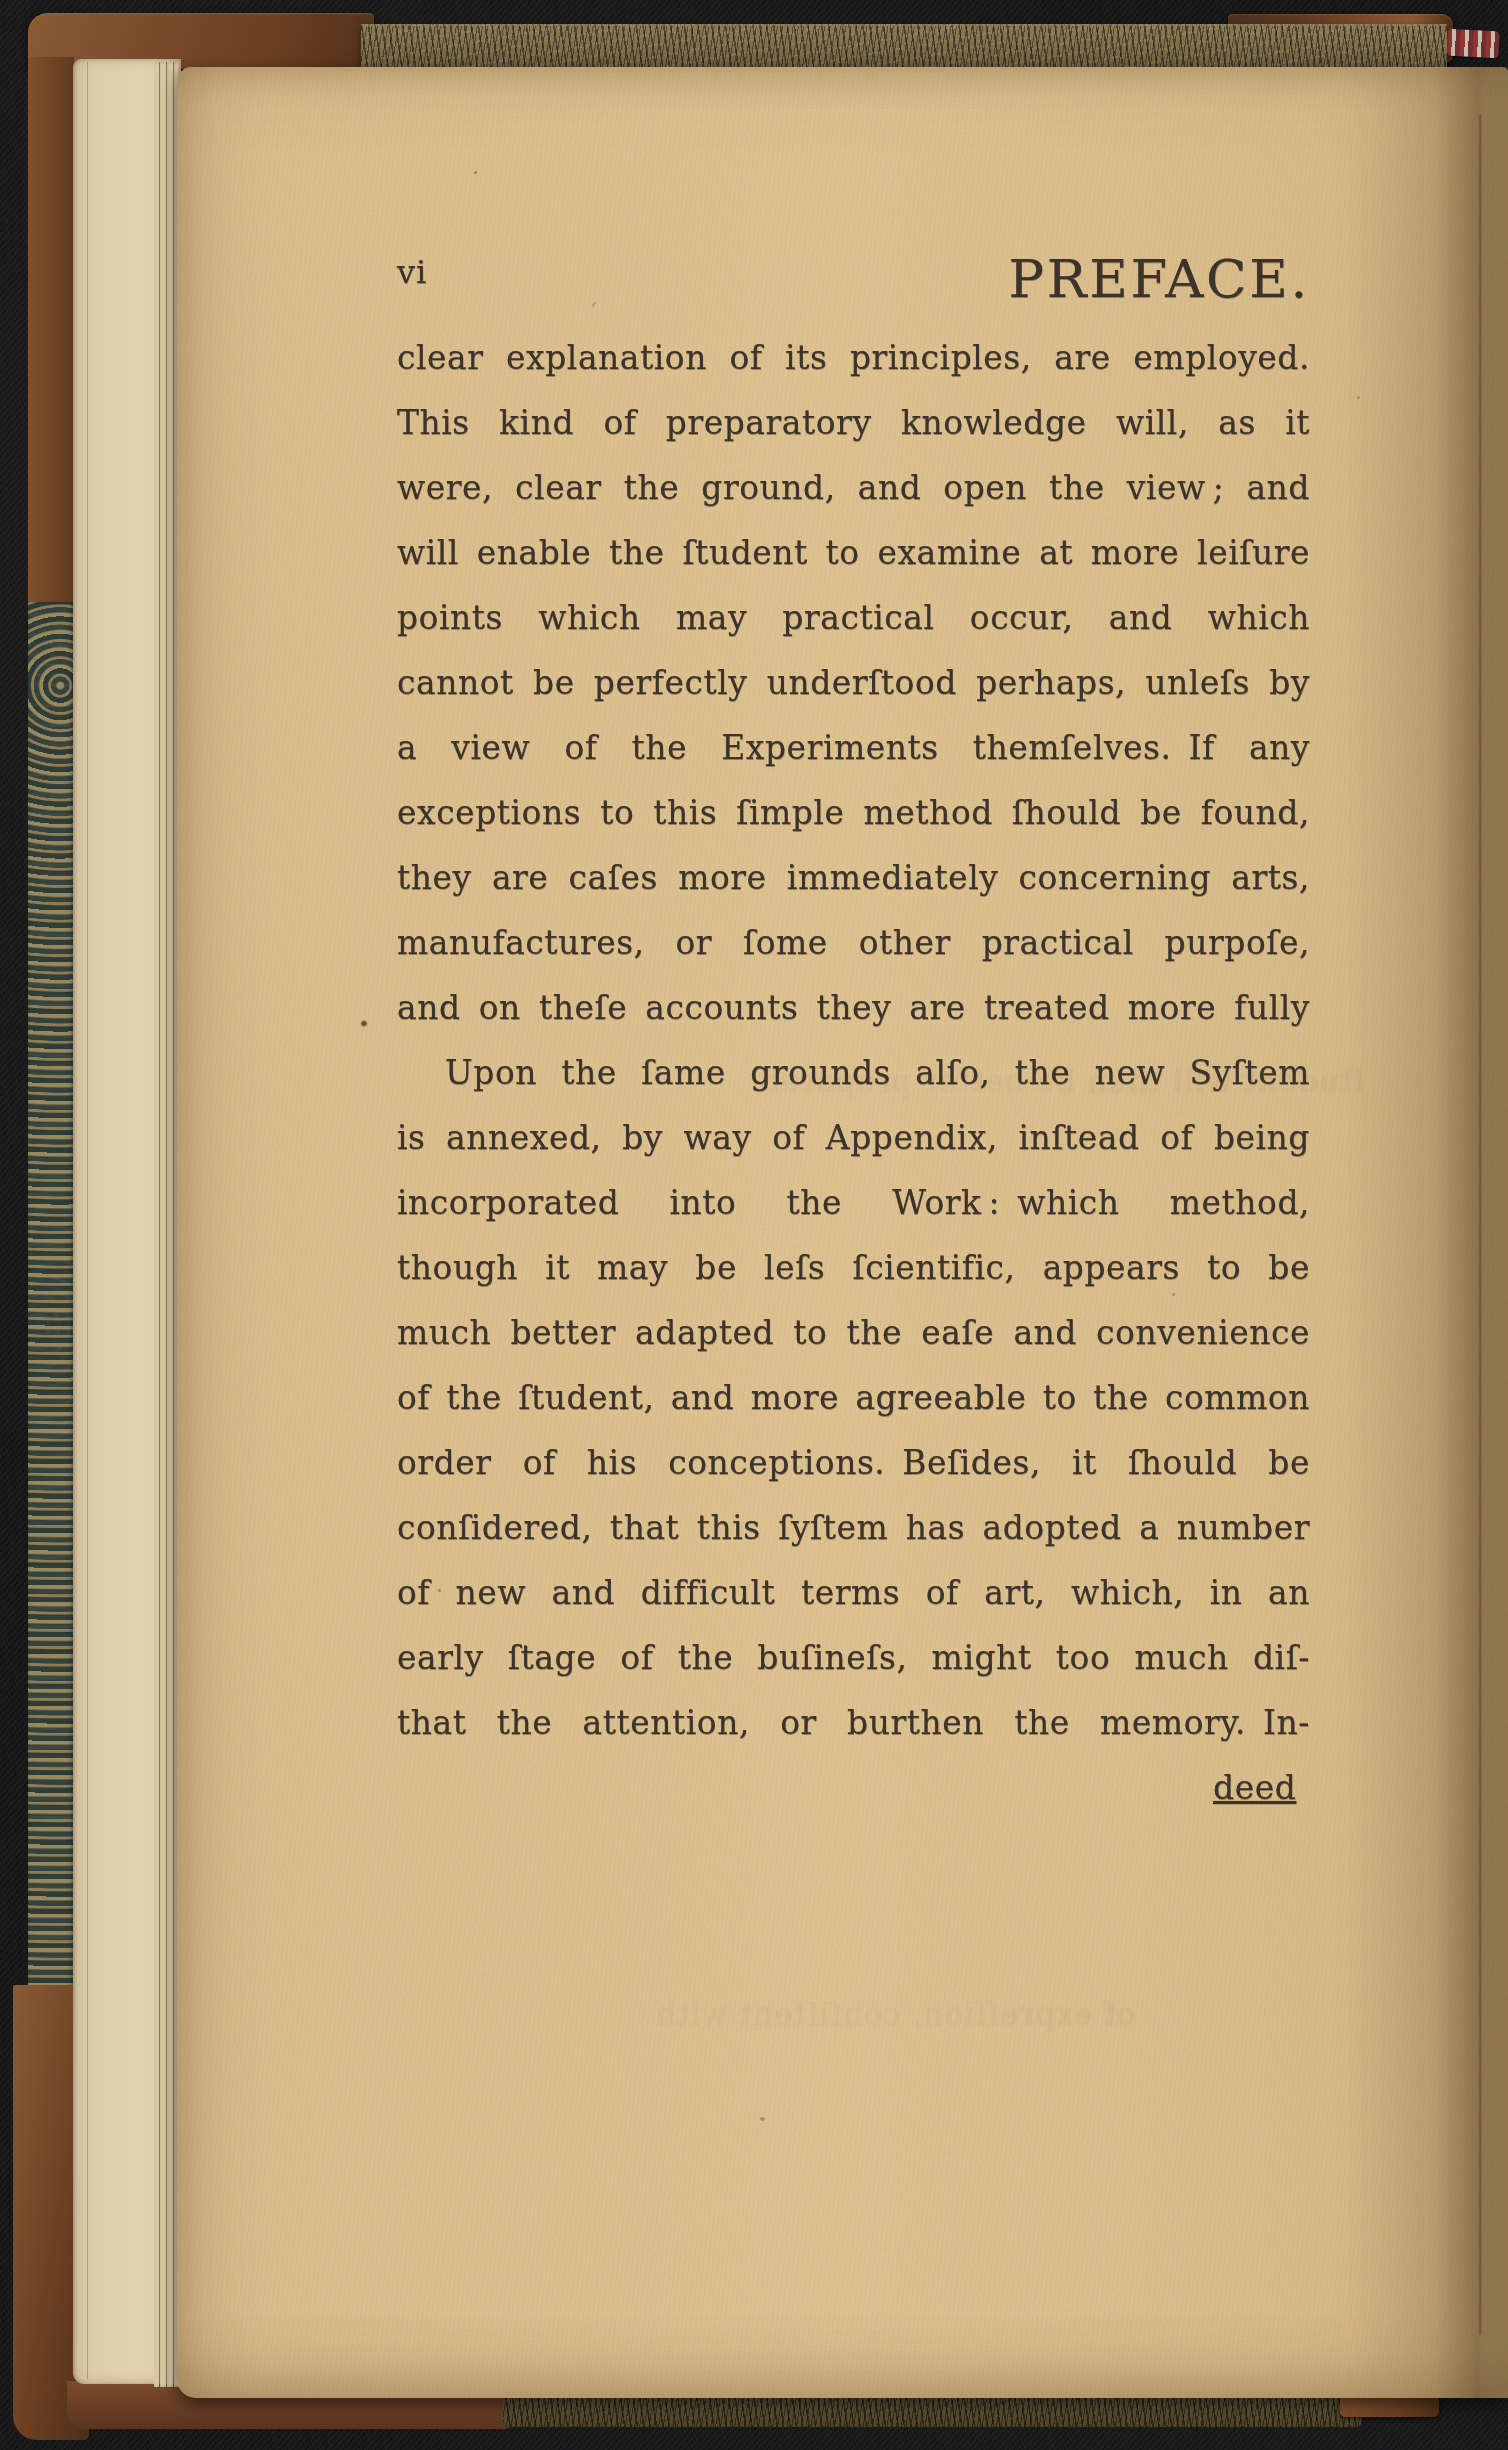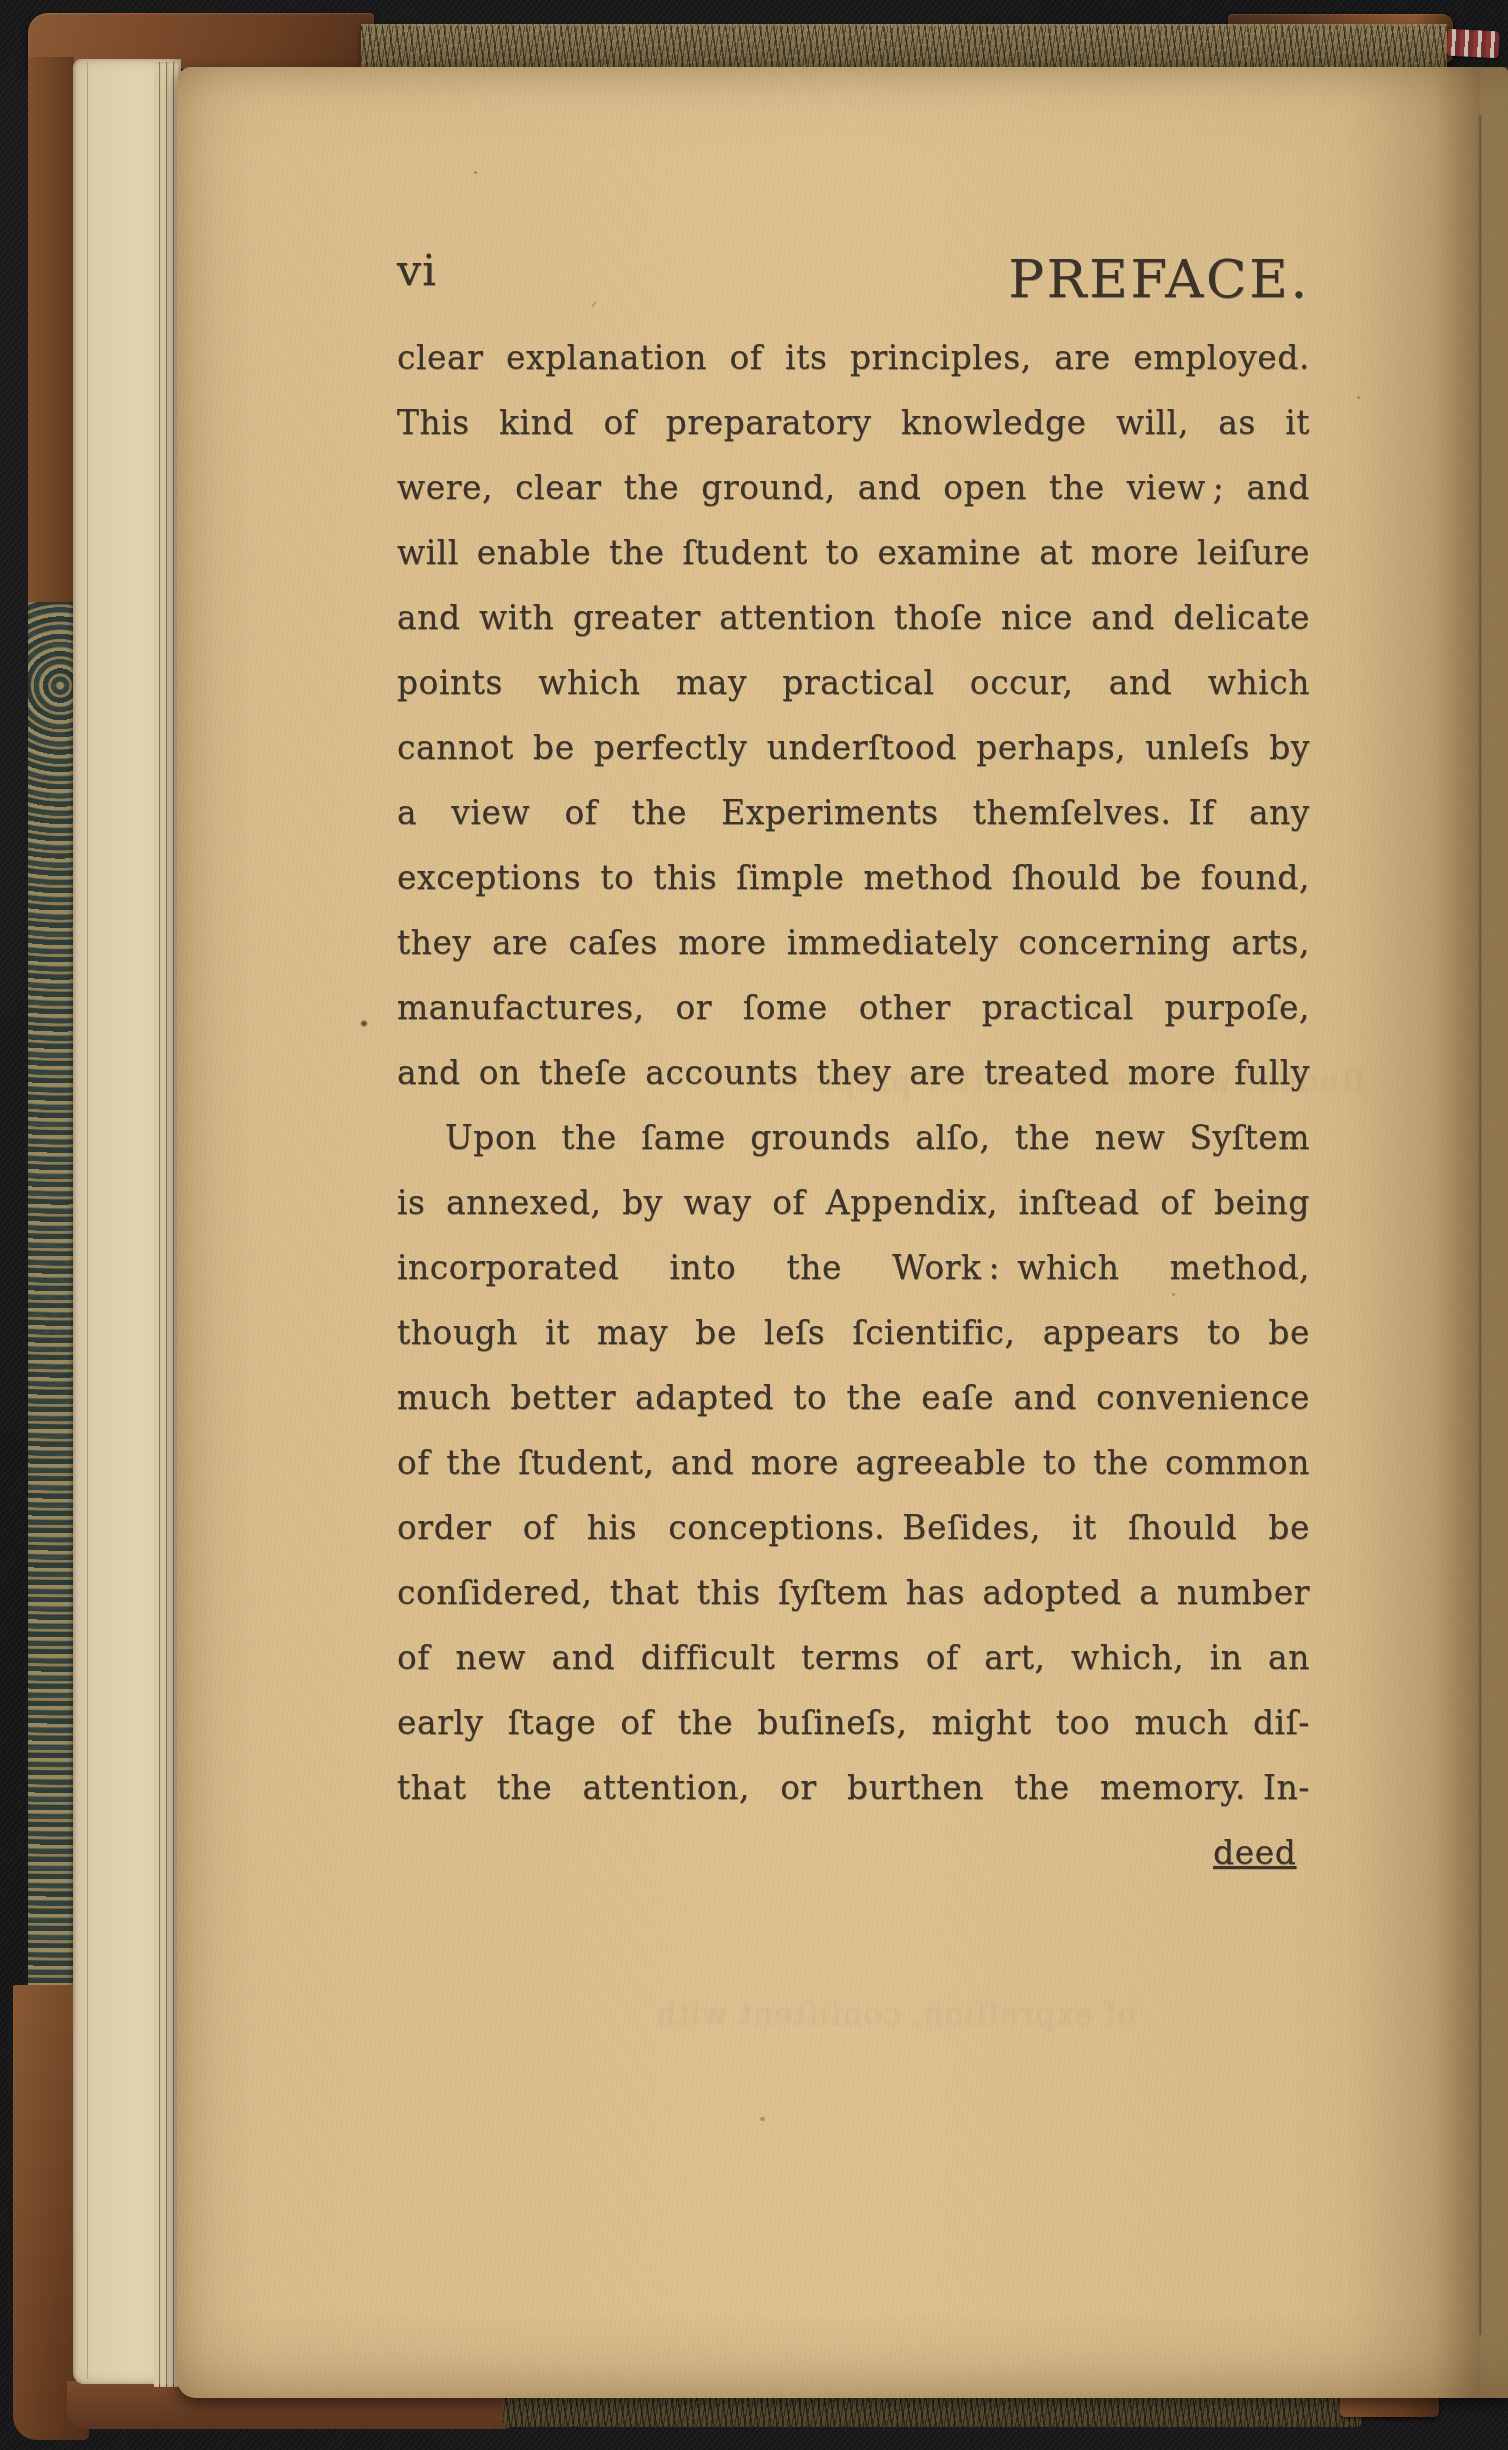--- a/index.html
+++ b/index.html
@@ -90,21 +90,21 @@
       inset 0 -47px 68px -39px rgba(118,94,55,0.45),
       0 5.2px 15.7px rgba(0,0,0,0.55);
   }
   #gutter-shade{left:1346px;top:67px;width:162px;height:2331px;
     background:linear-gradient(90deg, rgba(120,92,55,0) 0%, rgba(120,92,55,0.16) 55%, rgba(88,64,36,0.42) 81%, rgba(70,50,28,0.30) 85%, rgba(96,74,44,0.30) 100%);}
   #gutter-crease{left:1478px;top:115px;width:4.2px;height:2220px;filter:blur(0.5px);
     background:linear-gradient(90deg, rgba(120,95,60,0) 0%, rgba(92,68,40,0.55) 45%, rgba(58,42,24,0.38) 62%, rgba(120,95,60,0) 100%);}
 
   
   .ink{color:#3c332a;text-shadow:0.3px 0.5px 0.5px rgba(60,48,34,0.45), -0.2px -0.2px 0.4px rgba(60,48,34,0.28);}
-  #folio{left:397px;top:245px;font-size:43px;letter-spacing:1px;}
+  #folio{left:397px;top:253px;font-size:32px;letter-spacing:1px;}
   #running-title{left:397px;top:248px;width:913px;text-align:right;font-size:53px;letter-spacing:2.6px;}
   #text-block{left:397px;top:325px;width:913px;font-size:33px;letter-spacing:0.5px;word-spacing:2.6px;}
   .tline{height:65px;line-height:65px;white-space:nowrap;}
   .tline.just{white-space:normal;text-align:justify;text-align-last:justify;}
   .tline.indent{text-indent:48px;}
   .catchline{height:65px;line-height:65px;text-align:right;padding-right:13.6px;text-decoration:underline;}
 
   
   .ghost{transform:scaleX(-1);filter:blur(1.4px);opacity:0.10;color:#7a6848;font-size:31px;
     letter-spacing:1px;white-space:nowrap;}
@@ -140,21 +140,20 @@
 
   <div class="abs ink" id="folio">vi</div>
   <div class="abs ink" id="running-title">PREFACE.</div>
 
   <div class="abs ink" id="text-block">
     <div id="lines-holder">
         <div class="tline just">clear explanation of its principles, are employed.</div>
         <div class="tline just">This kind of preparatory knowledge will, as it</div>
         <div class="tline just">were, clear the ground, and open the view ; and</div>
         <div class="tline just">will enable the ſtudent to examine at more leiſure</div>
-        <div class="tline just">and with greater attention thoſe nice and delicate</div>
         <div class="tline just">points which may practical occur, and which</div>
         <div class="tline just">cannot be perfectly underſtood perhaps, unleſs by</div>
         <div class="tline just">a view of the Experiments themſelves. If any</div>
         <div class="tline just">exceptions to this ſimple method ſhould be found,</div>
         <div class="tline just">they are caſes more immediately concerning arts,</div>
         <div class="tline just">manufactures, or ſome other practical purpoſe,</div>
         <div class="tline just">and on theſe accounts they are treated more fully</div>
         <div class="tline just indent">Upon the ſame grounds alſo, the new Syſtem</div>
         <div class="tline just">is annexed, by way of Appendix, inſtead of being</div>
         <div class="tline just">incorporated into the Work : which method,</div>

